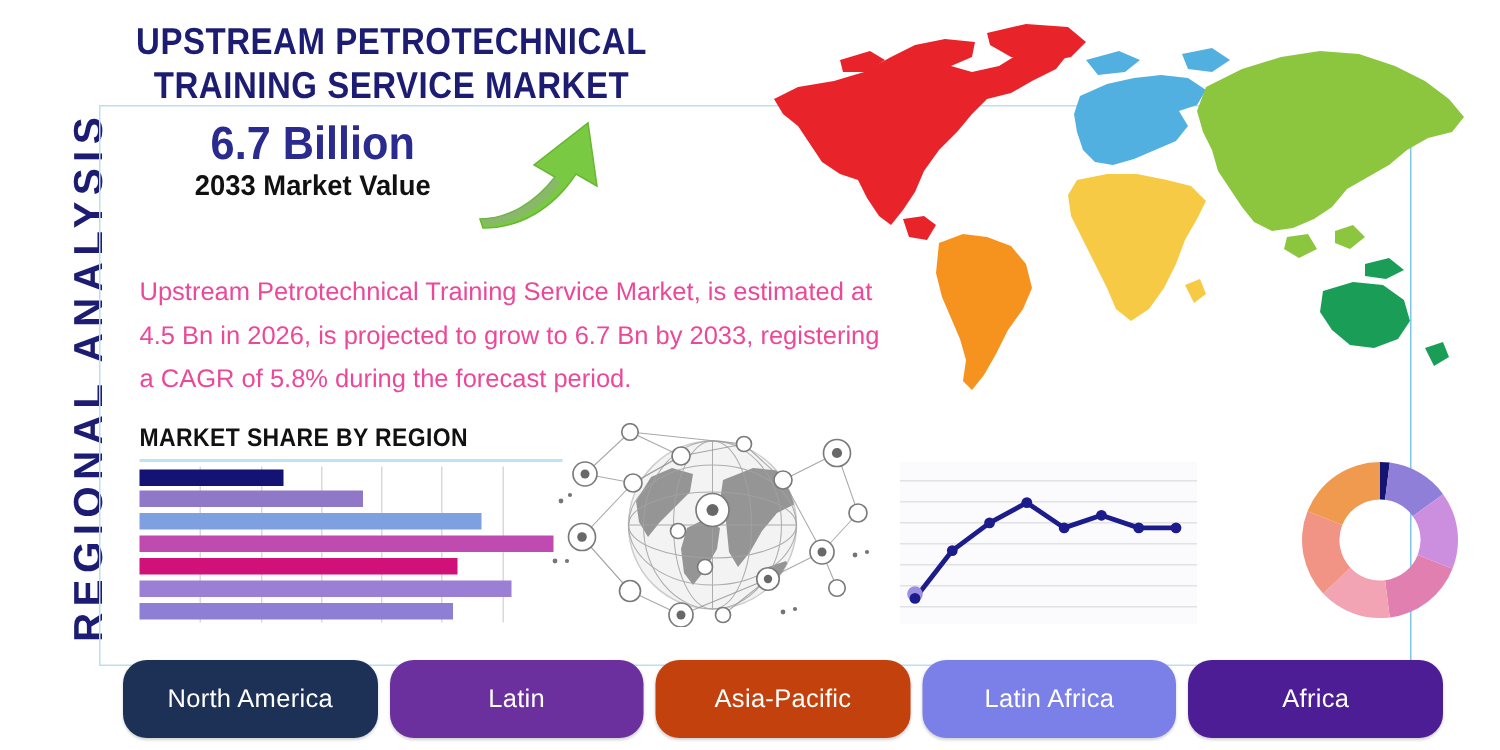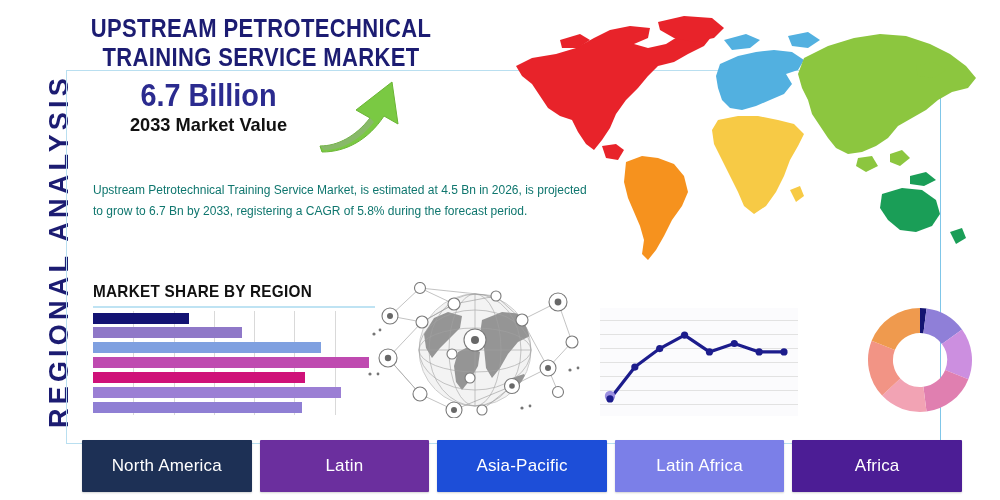--- a/index.html
+++ b/index.html
@@ -54,21 +54,21 @@
     transform:scaleX(.96);transform-origin:center;
   }
   .stat-right{position:absolute;left:300px;top:0;width:110px;text-align:center;}
   .stat-right .stat-big{font-size:31px;}
   .stat-right .stat-sub{font-size:19px;}
   .arrow-wrap{position:absolute;left:218px;top:-6px;width:92px;height:80px;}
 
   
   .desc{
     position:absolute;left:93px;top:180px;width:500px;
-    font-size:12px;line-height:1.72;color:#0f766e;
+    font-size:17px;line-height:1.72;color:#ec4899;
   }
 
   
   .worldmap{position:absolute;left:498px;top:4px;width:500px;height:272px;}
 
   
   .sec{position:absolute;}
   .sec-title{
     font-size:17px;font-weight:700;color:#111;letter-spacing:.3px;
     transform:scaleX(.9);transform-origin:left center;white-space:nowrap;
@@ -89,21 +89,21 @@
   .linechart{position:absolute;left:600px;top:308px;width:198px;height:108px;background:#fbfbfd;}
   .lc-grid{position:absolute;inset:0;}
   .lc-grid i{position:absolute;left:0;right:0;height:1px;background:#e2e2e2;}
 
   
   .donut{position:absolute;left:864px;top:304px;width:112px;height:112px;}
 
   
   .regions{position:absolute;left:82px;top:440px;width:880px;height:52px;display:flex;gap:8px;}
   .region{
-    flex:1;border-radius:1px;
+    flex:1;border-radius:16px;
     display:flex;align-items:center;justify-content:center;
     color:#ffffff;font-size:17px;letter-spacing:.2px;
     box-shadow:0 1px 2px rgba(0,0,0,.18);
   }
 </style>
 </head>
 <body>
 
 <div id="root">
 
@@ -292,18 +292,18 @@
         <path d="M104.34837726618906,75.14247673960325 A52,52 0 0 1 62.51732814534381,107.58996446835285 L59.38901063557878,82.82678152354347 A27.04,27.04 0 0 0 81.14115617841831,65.95408790459369 Z" fill="#e07fb0"></path>
         <path d="M62.51732814534381,107.58996446835285 A52,52 0 0 1 18.09363137408659,91.59644950829181 L36.28868831452503,74.51015374431174 A27.04,27.04 0 0 0 59.38901063557878,82.82678152354347 Z" fill="#f2a3b4"></path>
         <path d="M18.09363137408659,91.59644950829181 A52,52 0 0 1 7.651622733810939,36.85752326039673 L30.858843821581686,46.0459120954063 A27.04,27.04 0 0 0 36.28868831452503,74.51015374431174 Z" fill="#f29485"></path>
         <path d="M7.651622733810939,36.85752326039673 A52,52 0 0 1 55.99999999999999,4 L55.99999999999999,28.96 A27.04,27.04 0 0 0 30.858843821581686,46.0459120954063 Z" fill="#ef9a4e"></path>
       </svg>
   </div>
 
   <div class="regions">
       <div class="region" style="background: rgb(29, 48, 85);">North America</div>
       <div class="region" style="background: rgb(107, 47, 158);">Latin</div>
-      <div class="region" style="background: #1d4ed8;">Asia-Pacific</div>
+      <div class="region" style="background: #c2410c;">Asia-Pacific</div>
       <div class="region" style="background: rgb(123, 127, 232);">Latin Africa</div>
       <div class="region" style="background: #4c1d95;">Africa</div>
     </div>
 
 </div>
 
 </body></html>

